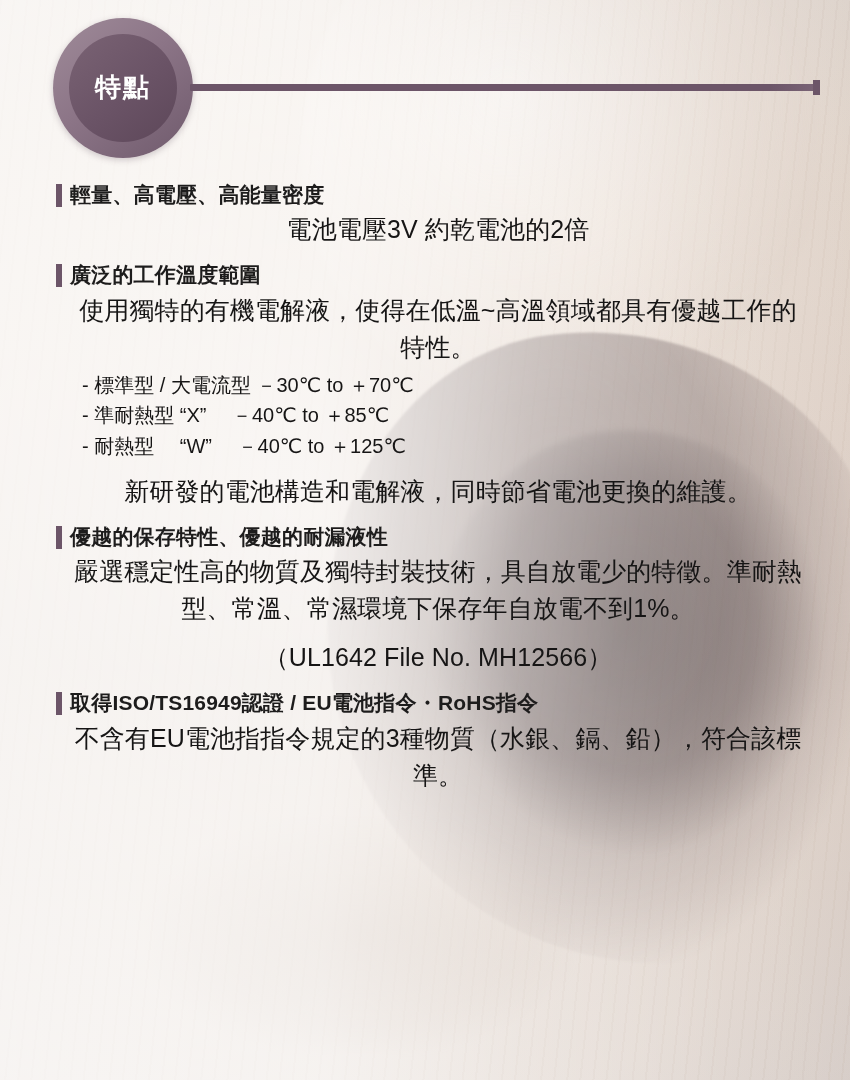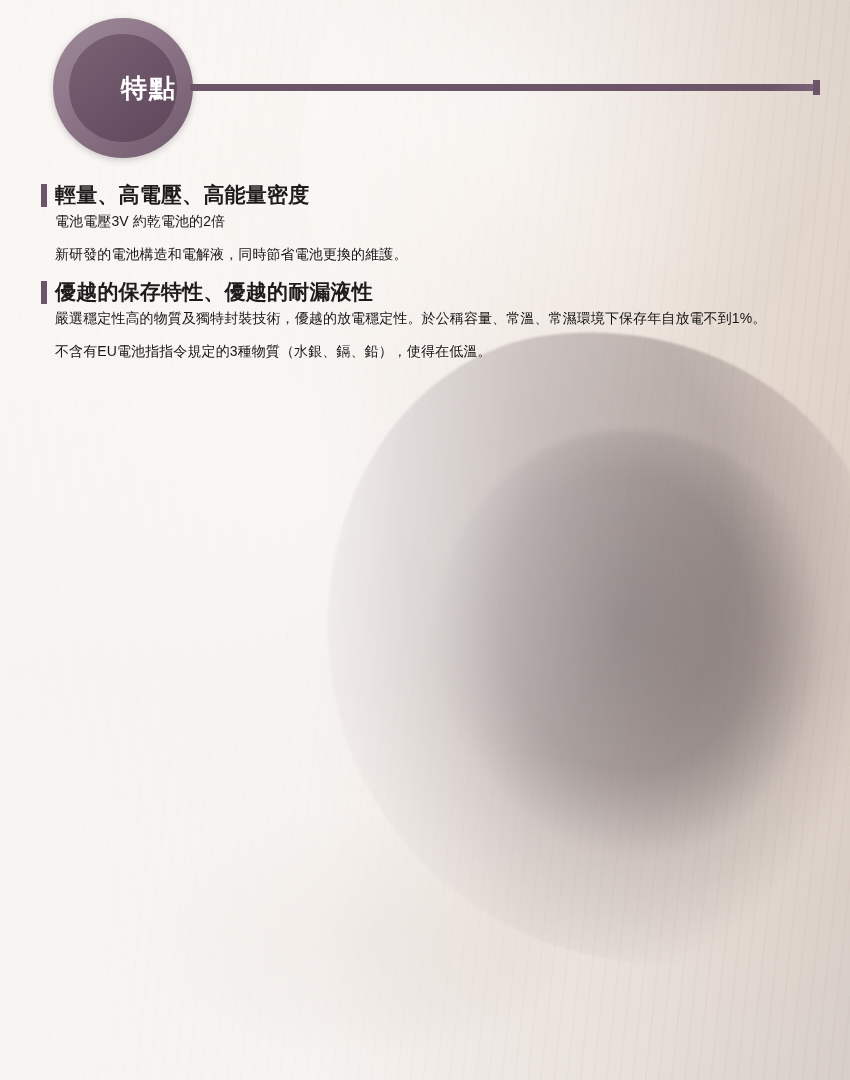--- a/index.html
+++ b/index.html
@@ -97,21 +97,22 @@
     box-shadow: 0 2px 6px rgba(80,60,75,0.25);
   }
   .badge-inner {
     position: absolute;
     left: 16px; top: 16px;
     width: 108px; height: 108px;
     border-radius: 50%;
     background: linear-gradient(140deg, #7a6374 0%, #6a5366 55%, #5d4759 100%);
     display: flex;
     align-items: center;
-    justify-content: flex-end;
+    justify-content: center;
+    font-family: Liberation Serif, serif;
   }
   .badge-text {
     color: #ffffff;
     font-size: 26px;
     font-weight: 700;
     letter-spacing: 2px;
     line-height: 1;
   }
   .header-rule {
     position: absolute;
@@ -127,21 +128,21 @@
     left: 813px;
     top: 80px;
     width: 7px;
     height: 15px;
     background: #6c5568;
   }
 
   
   .content {
     position: absolute;
-    left: 3px;
+    left: 18px;
     top: 180px;
     width: 828px;
   }
   .feature {
     position: relative;
     padding: 0 40px 0 52px;
     margin-bottom: 12px;
   }
   .feature-title {
     position: relative;
@@ -154,25 +155,26 @@
   .feature-title::before {
     content: "";
     position: absolute;
     left: -14px;
     top: 4px;
     width: 6px;
     height: 23px;
     background: #6c5568;
   }
   .feature-body {
-    font-size: 14px;
+    font-size: 25px;
     color: #161515;
     line-height: 1.48;
     margin-top: 1px;
     letter-spacing: 0.1px;
+    text-align: center;
   }
   .sub-list {
     margin: 4px 0 0 0;
     padding: 0;
     list-style: none;
   }
   .sub-list li {
     font-size: 20px;
     color: #161515;
     line-height: 1.52;
@@ -203,31 +205,42 @@
   </div>
 
   <div class="content">
 
     <div class="feature">
       <div class="feature-title">輕量、高電壓、高能量密度</div>
       <div class="feature-body">電池電壓3V 約乾電池的2倍</div>
     </div>
 
 
+    <div class="feature">
+      <div class="feature-title">廣泛的工作溫度範圍</div>
+      <div class="feature-body">使用獨特的有機電解液，使得在低溫~高溫領域都具有優越工作的特性。</div>
+      <ul class="sub-list">
+        <li>- 標準型 / 大電流型 －30℃ to ＋70℃</li>
+        <li>- 準耐熱型 “X”　 －40℃ to ＋85℃</li>
+        <li>- 耐熱型 　“W”　 －40℃ to ＋125℃</li>
+      </ul>
+    </div>
 
     <div class="feature">
       <div class="feature-body">新研發的電池構造和電解液，同時節省電池更換的維護。</div>
     </div>
 
     <div class="feature">
       <div class="feature-title">優越的保存特性、優越的耐漏液性</div>
-      <div class="feature-body">嚴選穩定性高的物質及獨特封裝技術，優越的放電穩定性。於公稱容量、常溫、常濕環境下保存年自放電不到1%。</div>
-    </div>
-
-    <div class="feature">
-    </div>
-
-    <div class="feature">
-      <div class="feature-body">不含有EU電池指指令規定的3種物質（水銀、鎘、鉛），使得在低溫。</div>
+      <div class="feature-body">嚴選穩定性高的物質及獨特封裝技術，具自放電少的特徵。準耐熱型、常溫、常濕環境下保存年自放電不到1%。</div>
+    </div>
+
+    <div class="feature">
+      <div class="feature-body">（UL1642 File No. MH12566）</div>
+    </div>
+
+    <div class="feature">
+      <div class="feature-title">取得ISO/TS16949認證 / EU電池指令・RoHS指令</div>
+      <div class="feature-body">不含有EU電池指指令規定的3種物質（水銀、鎘、鉛），符合該標準。</div>
     </div>
 
   </div>
 </div>
 
 </body></html>

